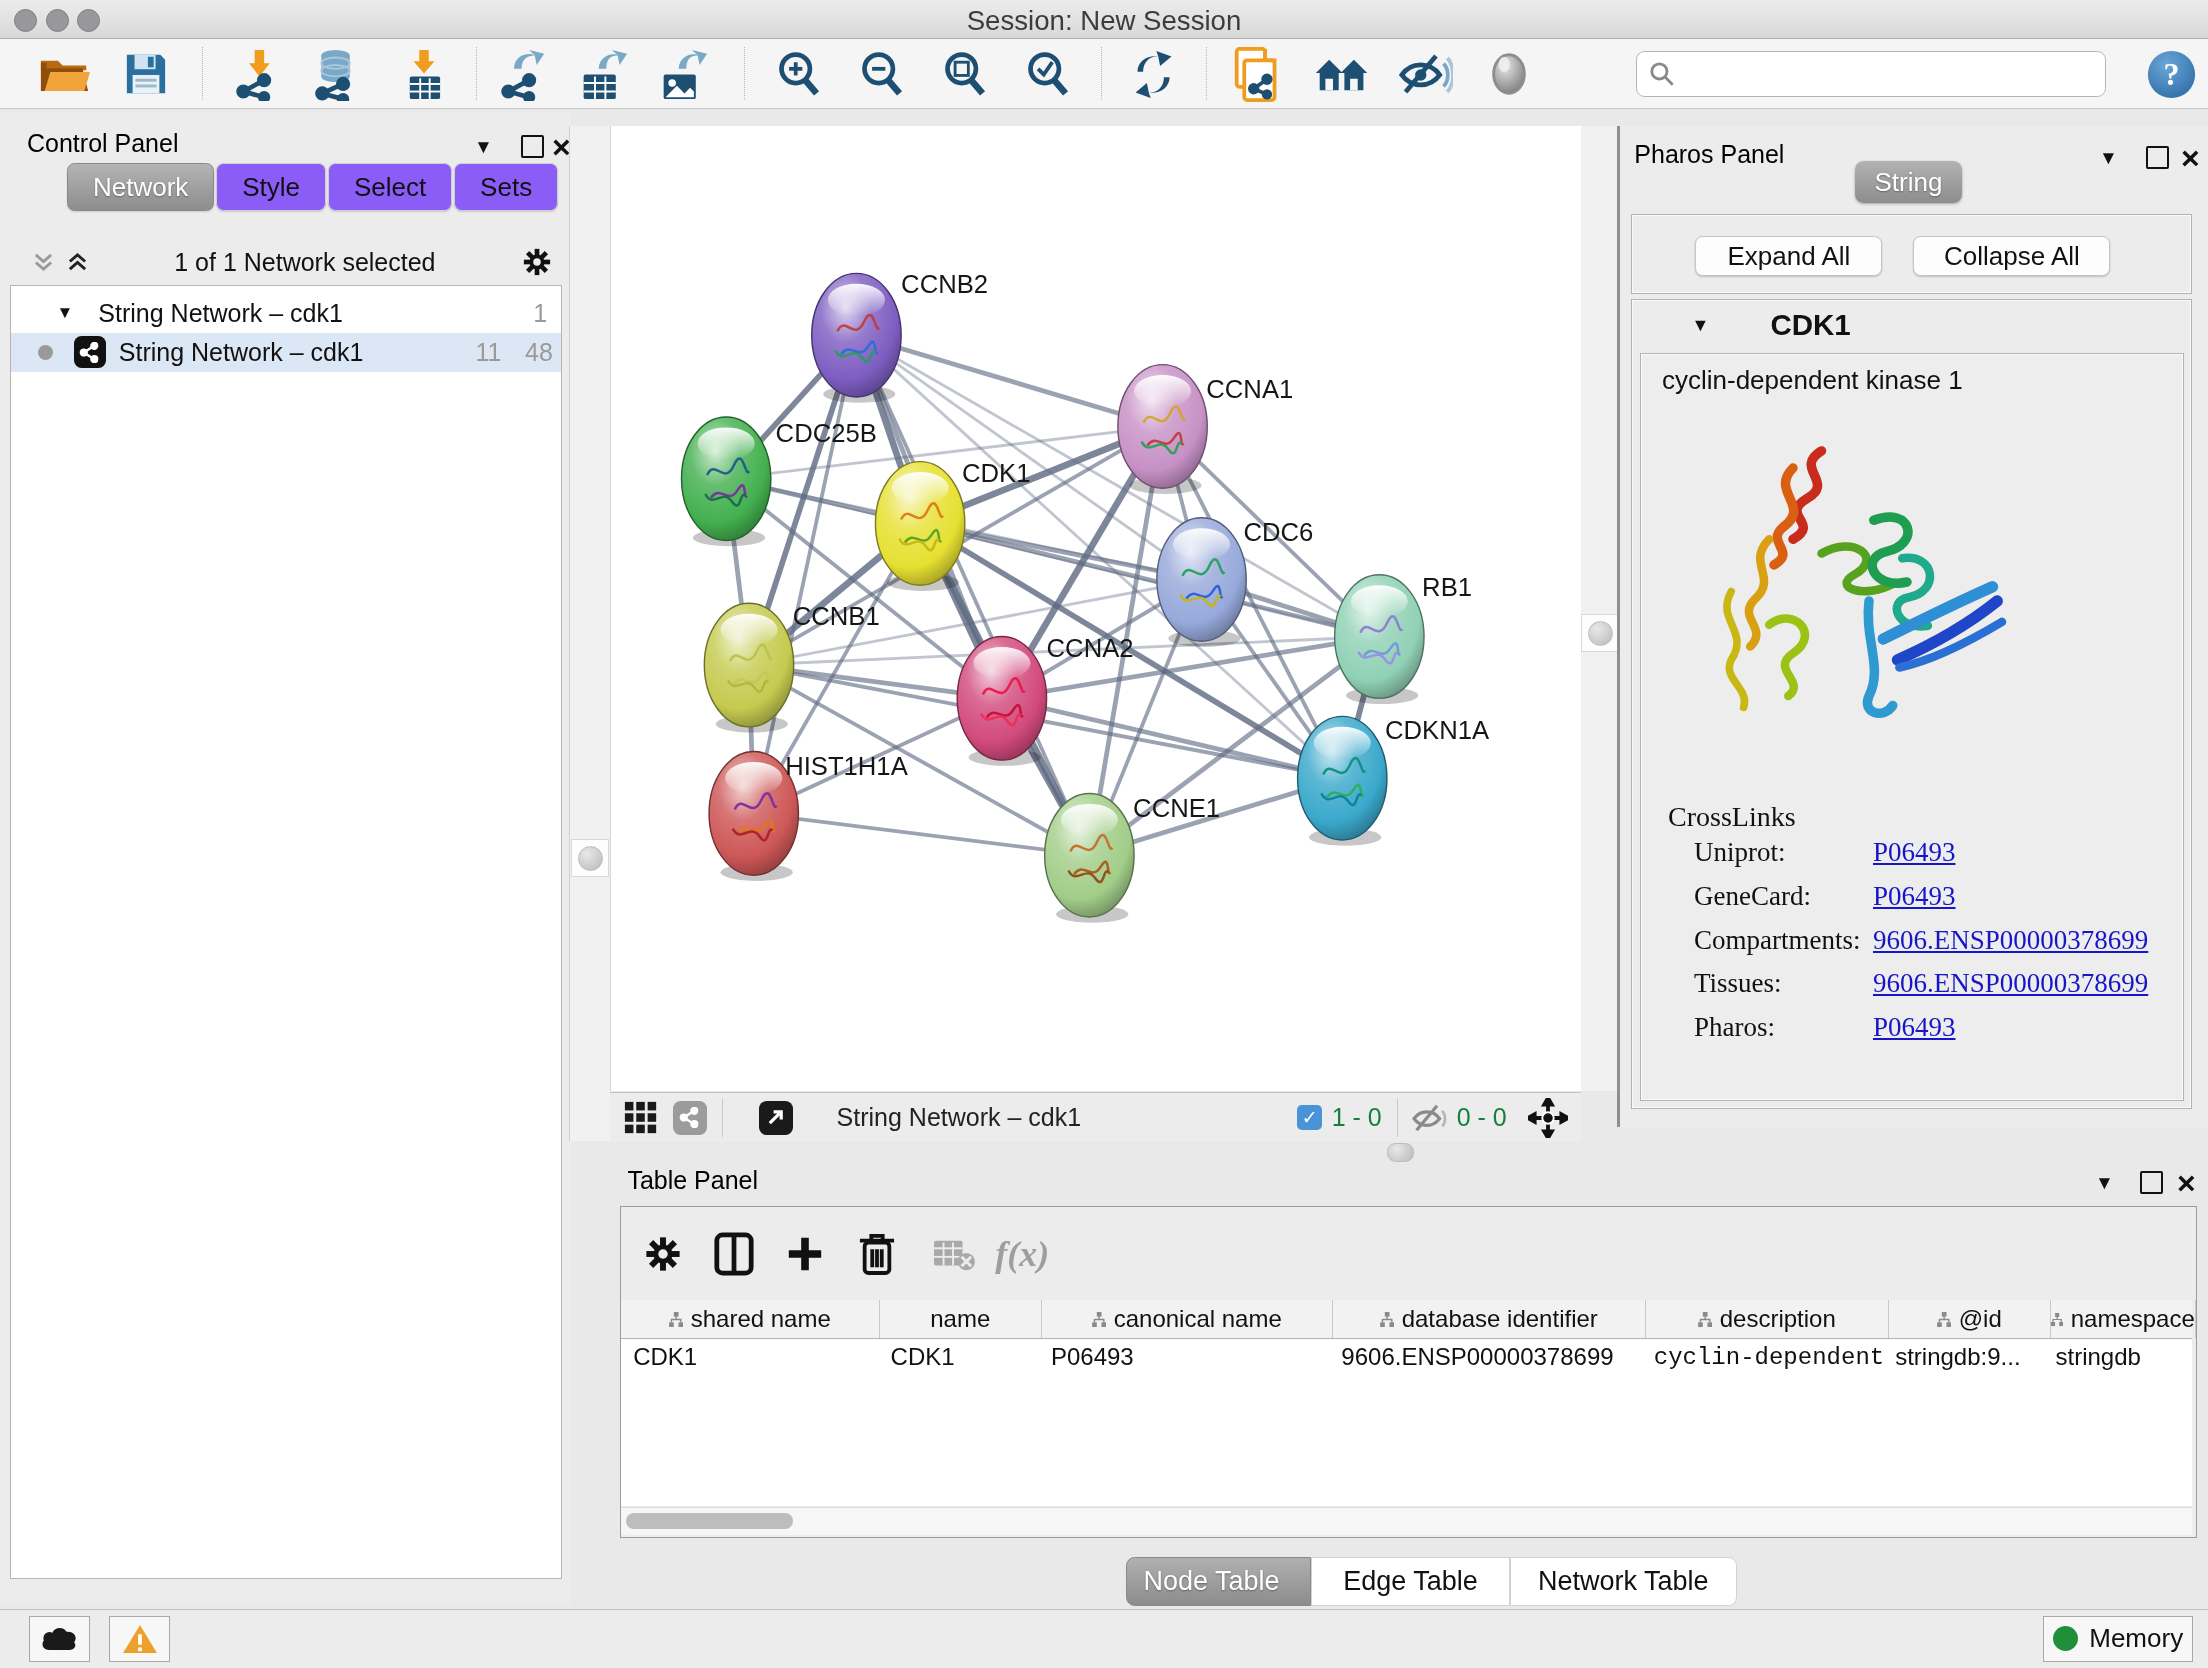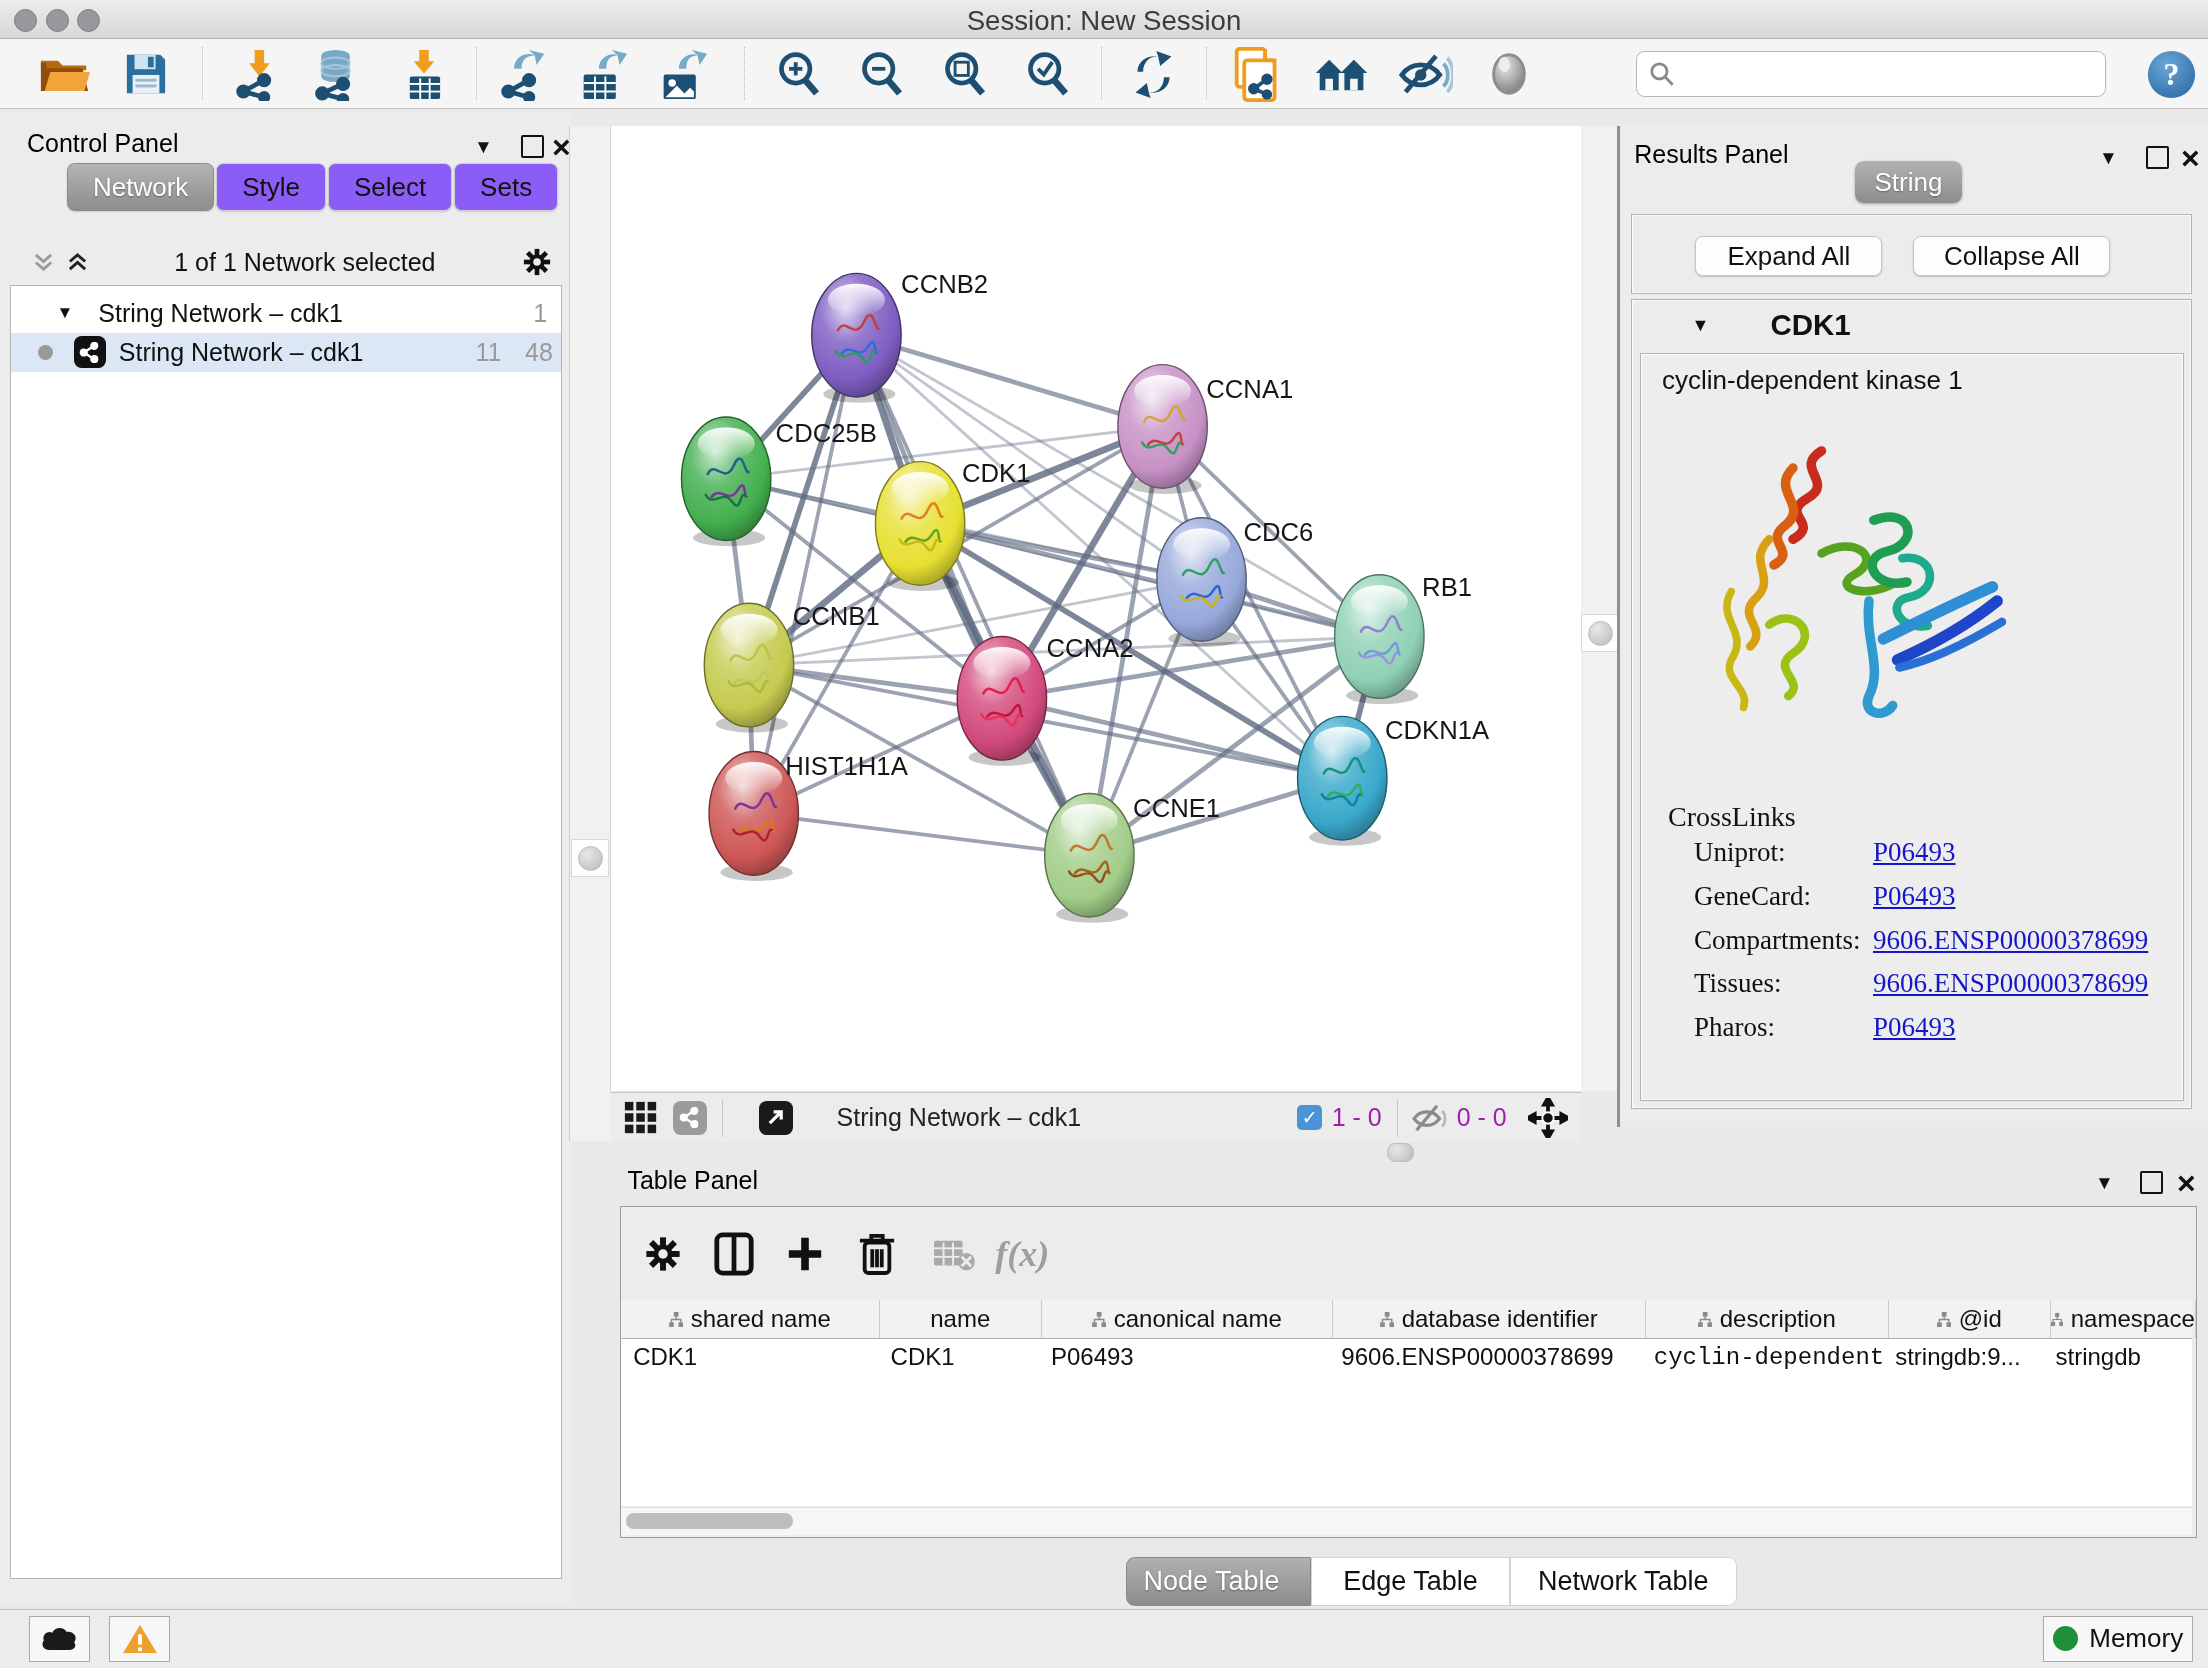--- a/index.html
+++ b/index.html
@@ -62,21 +62,21 @@
     background:radial-gradient(circle at 35% 30%,#e8e8e8,#b9b9b9);border:1px solid #bdbdbd;}
   .strip{left:610px;top:1092px;width:971px;height:49px;background:#ececec;
     border-top:1px solid #c2c2c2;display:flex;align-items:center;}
   .strip .sep{height:38px;border-left:1px solid #c8c8c8;}
   .blackbadge{width:34px;height:34px;border-radius:7.6px;background:#1a1a1a;color:#fff;
     display:flex;align-items:center;justify-content:center;}
   .graybadge{width:34px;height:34px;border-radius:7.6px;background:#9b9b9b;color:#fff;
     display:flex;align-items:center;justify-content:center;}
   .chkbox{width:25px;height:25px;border-radius:4.8px;background:#4a93d6;color:#fff;
     font-size:19px;display:flex;align-items:center;justify-content:center;}
-  .striptext{font-size:25px;color:#a21caf;}
+  .striptext{font-size:25px;color:#15803d;}
 
   
   .results{left:1620px;top:126px;width:589px;height:1001px;background:#ececec;}
   .pilltab{position:absolute;left:235px;top:35px;width:107px;height:42px;border-radius:8.6px;
     background:linear-gradient(#b2b2b2,#8d8d8d);color:#fff;font-size:26px;
     display:flex;align-items:center;justify-content:center;text-shadow:0 1px 1.9px rgba(0,0,0,.35);
     box-shadow:0 1px 2.9px rgba(0,0,0,.3);}
   .rbox{position:absolute;border:1px solid #b2b2b2;box-shadow:inset 0 0 0 1px #fafafa;}
   .rbtn{height:38px;border:1px solid #c4c4c4;background:#fdfdfd;border-radius:7.6px;
     font-size:26px;display:flex;align-items:center;justify-content:center;cursor:pointer;
@@ -698,21 +698,21 @@
           <path d="M42 21 L35 17 L35 25 Z"></path>
         </g>
         <circle cx="21" cy="21" r="6" fill="#111" stroke="#fff" stroke-width="2"></circle>
       </svg>
   </div>
   <div class="abs" style="left:1387px;top:1143px">
       <div class="handle-dot" style="width:25px;height:17px;border-radius:8.6px"></div>
     </div>
 
   <div class="abs results">
-    <div class="abs panel-title" style="left:14.3px;top:14.3px">Results Panel</div>
+    <div class="abs panel-title" style="left:14.3px;top:14.3px">Pharos Panel</div>
     <div class="win-ctrl" style="left:479px;top:22px;font-size:19px">▼</div>
     <div class="win-ctrl" style="left:526px;top:20px">
         <div class="float-box"></div>
       </div>
     <div class="win-ctrl close-x" style="left:561px;top:22px">×</div>
     <div class="pilltab">String</div>
 
     <div class="rbox" style="left:11.4px;top:88px;width:559px;height:78px;background:#ececec">
       <div class="rbtn" style="position:absolute;left:63px;top:21px;width:185px">Expand All</div>
       <div class="rbtn" style="position:absolute;left:281px;top:21px;width:195px">Collapse All</div>

